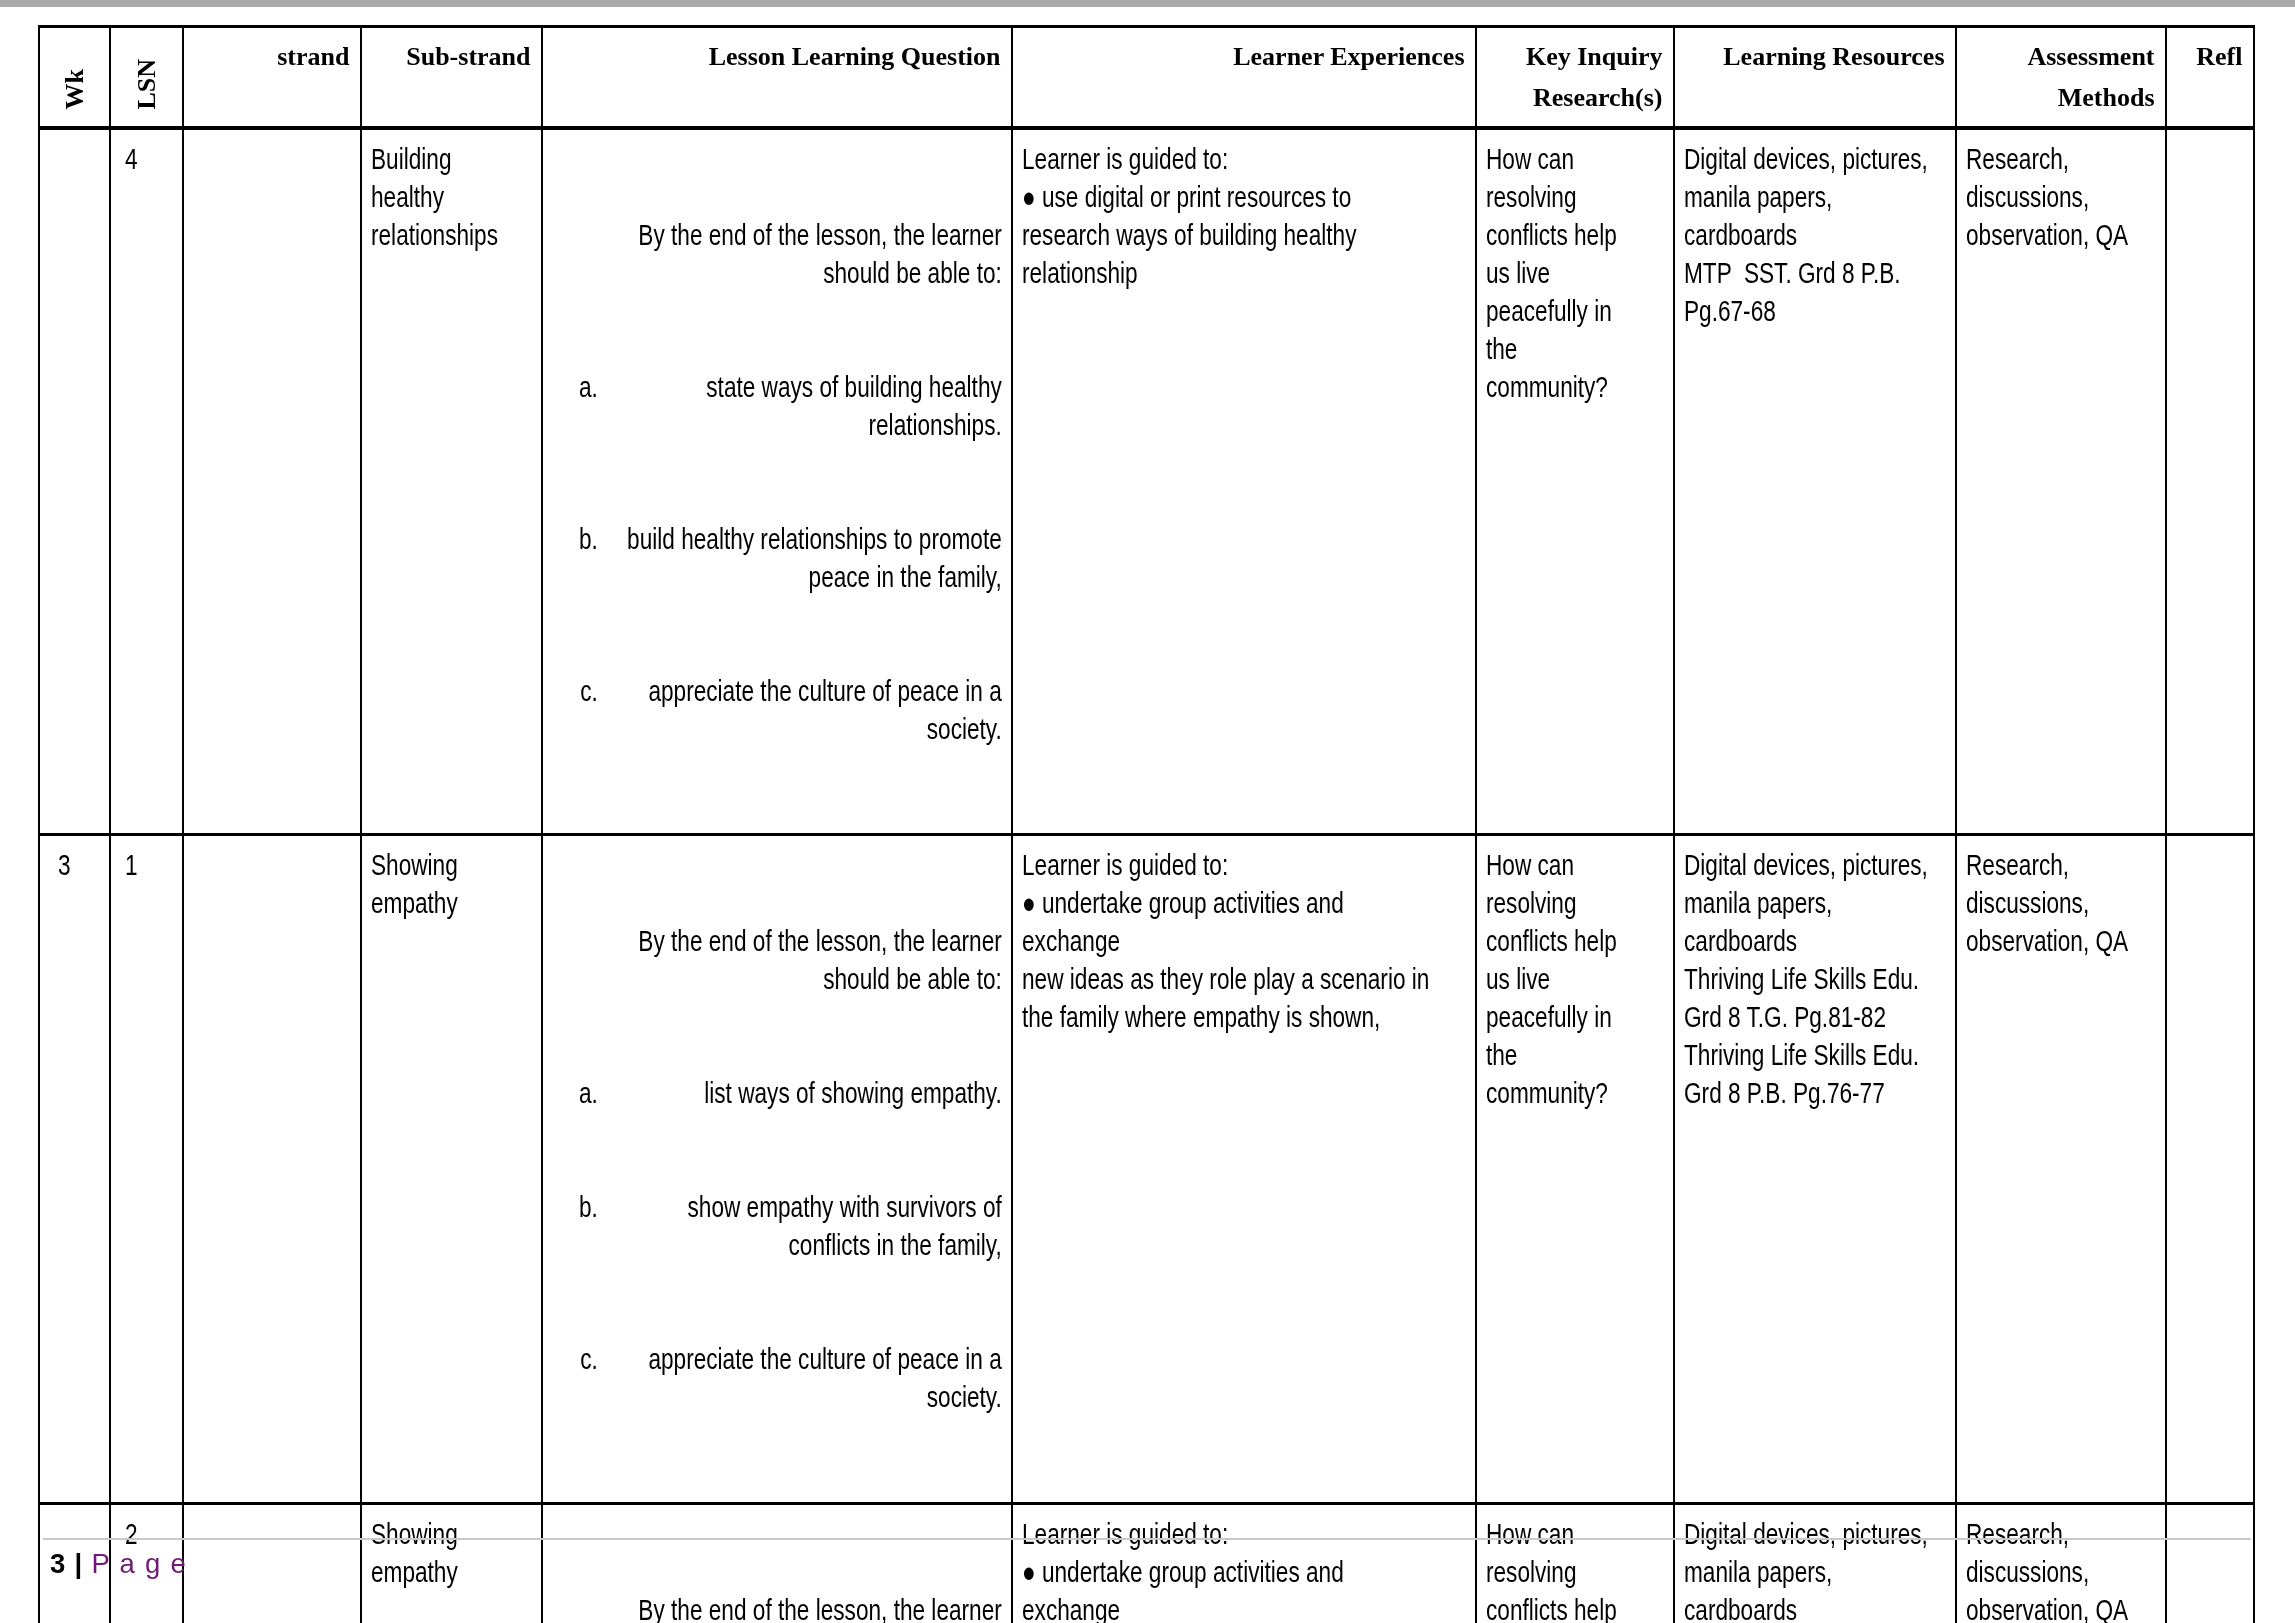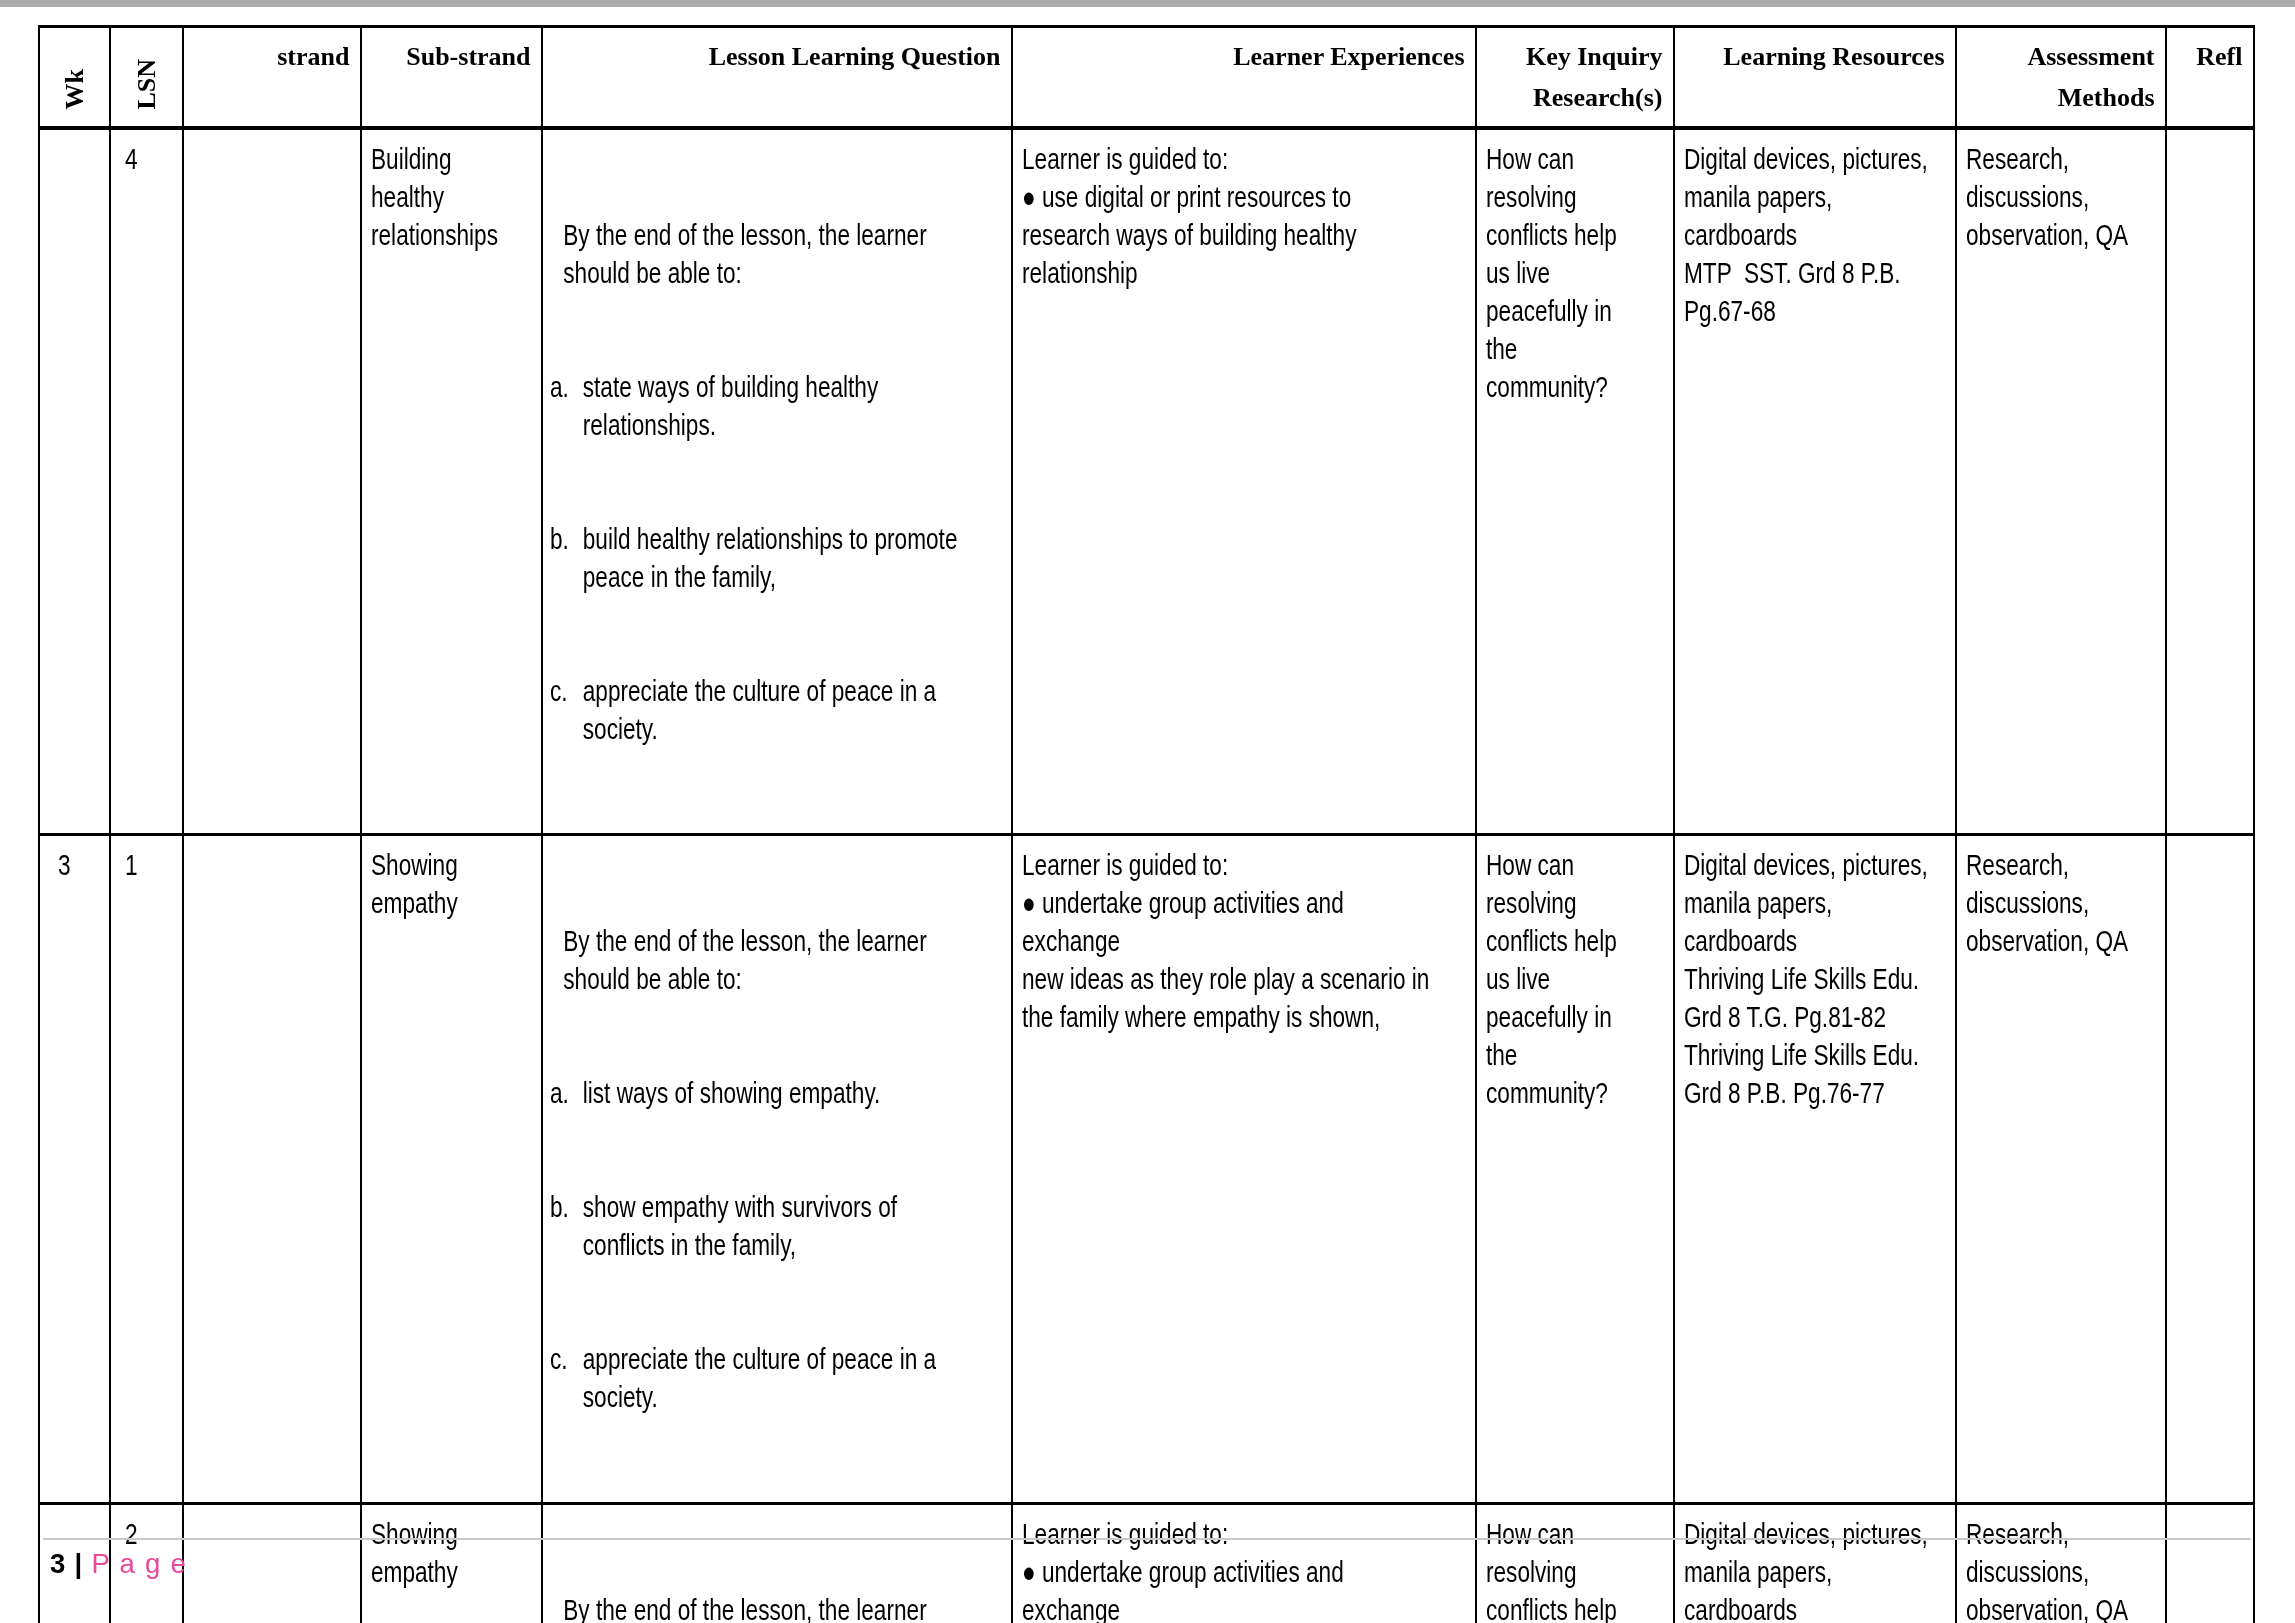--- a/index.html
+++ b/index.html
@@ -50,21 +50,21 @@
   .vtext {
     display: inline-block;
     writing-mode: vertical-rl;
     transform: rotate(180deg);
     font-family: "Liberation Serif", "DejaVu Serif", serif;
     font-weight: bold;
     font-size: 26px;
     line-height: 1;
   }
   .sow td { padding: 9.8px 9.2px; }
-  .sow td.outcomes-cell { padding-left: 7px; }
+  .sow td.outcomes-cell { padding-left: 22px; text-align: right; }
   .sow td.wk-cell { padding-left: 18.3px; }
   .sow td.lsn-cell { padding-left: 14.4px; }
   .ct {
     font-size: 29px;
     line-height: 38px;
     transform: scaleX(0.78);
     transform-origin: top left;
     width: 128.2%;
     white-space: pre-wrap;
     color: #000;
@@ -82,21 +82,21 @@
   }
   .footer {
     position: absolute;
     left: 50px; top: 1548px;
     font-size: 27.5px;
     display: flex;
     align-items: baseline;
   }
   .footer .fpn { font-weight: bold; color: #000; }
   .footer .fbar { font-weight: bold; color: #000; margin: 0 9.2px; }
-  .footer .fpage { color: #ec4899; letter-spacing: 1.3px; }
+  .footer .fpage { color: #701a75; letter-spacing: 1.3px; }
 </style>
 </head>
 <body>
 
 <div class="page">
   <div class="top-edge"></div>
 
   <table class="sow">
     <colgroup>
       <col style="width:71px">

